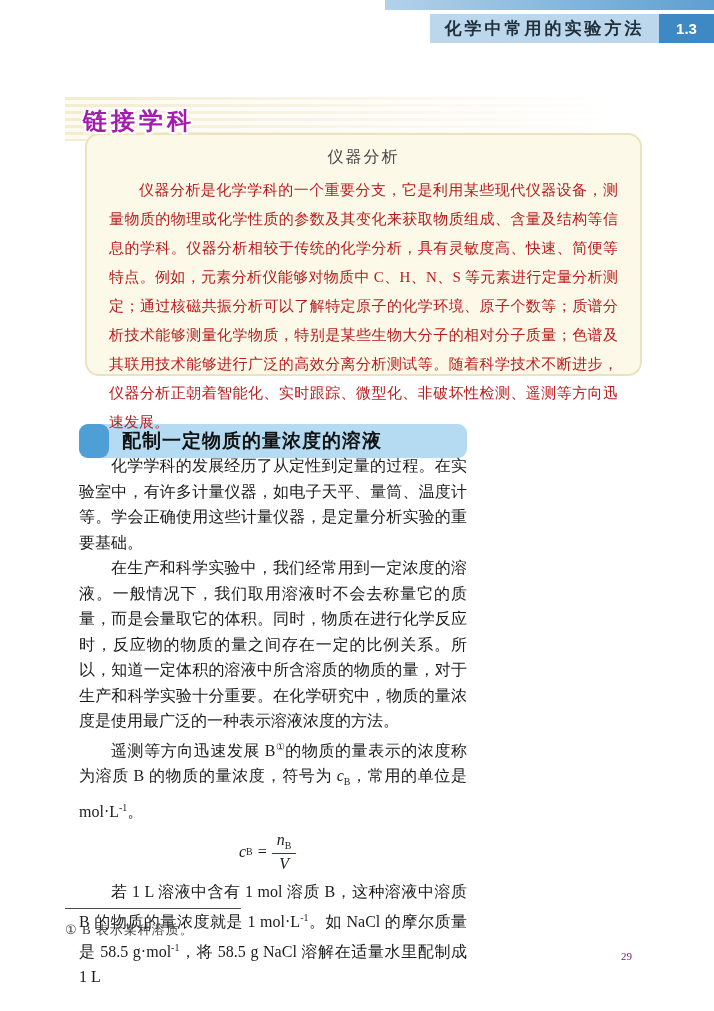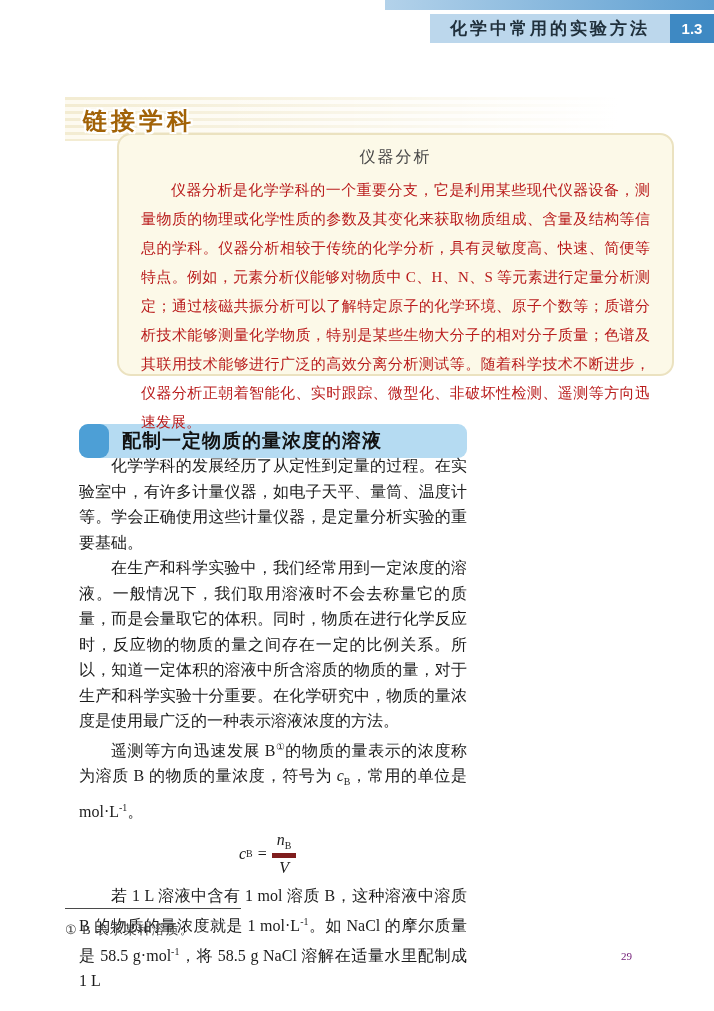--- a/index.html
+++ b/index.html
@@ -7,39 +7,39 @@
               font-family:"Liberation Serif","DejaVu Serif",serif; }
 
   
   .top-strip { position:absolute; left:385px; top:0; width:329px; height:10px;
                background:linear-gradient(to right,#b3d2ea,#5e9fd1); }
   .header-ribbon { position:absolute; left:430px; top:14px; width:284px; height:29px;
                    background:#bcd7ec; display:flex; align-items:stretch;text-align:center; }
   .header-title { flex:1; display:flex; align-items:center; justify-content:center;
                   font-family:"Liberation Sans","DejaVu Sans",sans-serif; font-weight:bold;
                   font-size:17px; color:#20303c; letter-spacing:3px; }
-  .header-badge { width:44px; background:#3e89c3; color:#ffffff; display:flex; align-items:center;
+  .header-badge { width:55px; background:#3e89c3; color:#ffffff; display:flex; align-items:center;
                   justify-content:center; font-family:"Liberation Sans",sans-serif;
                   font-weight:bold; font-size:15px; }
 
   
   .link-band { position:absolute; left:65px; top:97px; width:577px; height:44px;
                background:repeating-linear-gradient(to bottom,#f3ecd2 0 3px,#fdfaf0 3px 7px); }
   .link-band .fade { position:absolute; inset:0;
                background:linear-gradient(to right,rgba(255,255,255,0) 0%,rgba(255,255,255,.55) 55%,#ffffff 96%); }
   .link-label { position:absolute; left:83px; top:105px; z-index:3;
                 font-family:"Liberation Sans","DejaVu Sans",sans-serif; font-weight:bold;
-                font-size:24px; letter-spacing:4px; color:#a16207;
+                font-size:24px; letter-spacing:4px; color:#a21caf;
                 text-shadow:-2px -2px 0 #fff, 2px -2px 0 #fff, -2px 2px 0 #fff, 2px 2px 0 #fff,
                             0 -2px 0 #fff, 0 2px 0 #fff, -2px 0 0 #fff, 2px 0 0 #fff; }
 
   
   .info-box { position:absolute; left:85px; top:133px; width:557px; height:243px; z-index:2;
               background:#fcf9e8; border:2px solid #ebe2c0; border-radius:14px;
-              padding:12px 22px 0 22px;margin-left:32px; }
+              padding:12px 22px 0 22px; }
   .info-box-title { text-align:center; font-size:16px; color:#474747; letter-spacing:2px;
                     margin-bottom:8px; }
   .info-box-body { font-size:15px; line-height:29px; color:#b91c1c; text-align:justify;
                    text-indent:2em; }
 
   
   .section-bar { position:absolute; left:79px; top:424px; width:388px; height:34px;
                  background:#b5dbf2; border-radius:9px; display:flex; align-items:center; }
   .section-square { width:30px; height:34px; background:#4d9fd6; border-radius:9px; flex:0 0 auto; }
   .section-title { font-family:"Liberation Sans","DejaVu Sans",sans-serif; font-weight:bold;
@@ -53,21 +53,21 @@
   .run-sup { font-size:.62em; vertical-align:super; }
   .run-i   { font-style:italic; }
 
   
   .formula { display:flex; align-items:center; justify-content:center;
              width:max-content; margin:6px auto 6px 160px; font-size:16px; color:#1b1b1b; }
   .formula .vr { font-style:italic; }
   .formula sub { font-size:.62em; font-style:normal; }
   .formula .eq { margin:0 5px; }
   .frac { display:inline-flex; flex-direction:column; align-items:center; }
-  .frac .num { border-bottom:5px solid #7f1d1d; padding:0 5px 1px; line-height:1.1; }
+  .frac .num { border-bottom:1px solid #7f1d1d; padding:0 5px 1px; line-height:1.1; }
   .frac .den { line-height:1.15; padding-top:1px; }
 
   
   .footnote-rule { position:absolute; left:65px; top:908px; width:176px; height:0;
                    border-top:1.5px solid #4a4a4a; }
   .footnote { position:absolute; left:65px; top:921px; font-size:13px; color:#3a3a3a;
               letter-spacing:1px; }
   .page-number { position:absolute; left:621px; top:950px; font-size:11px; color:#701a75; }
 </style>
 </head>

